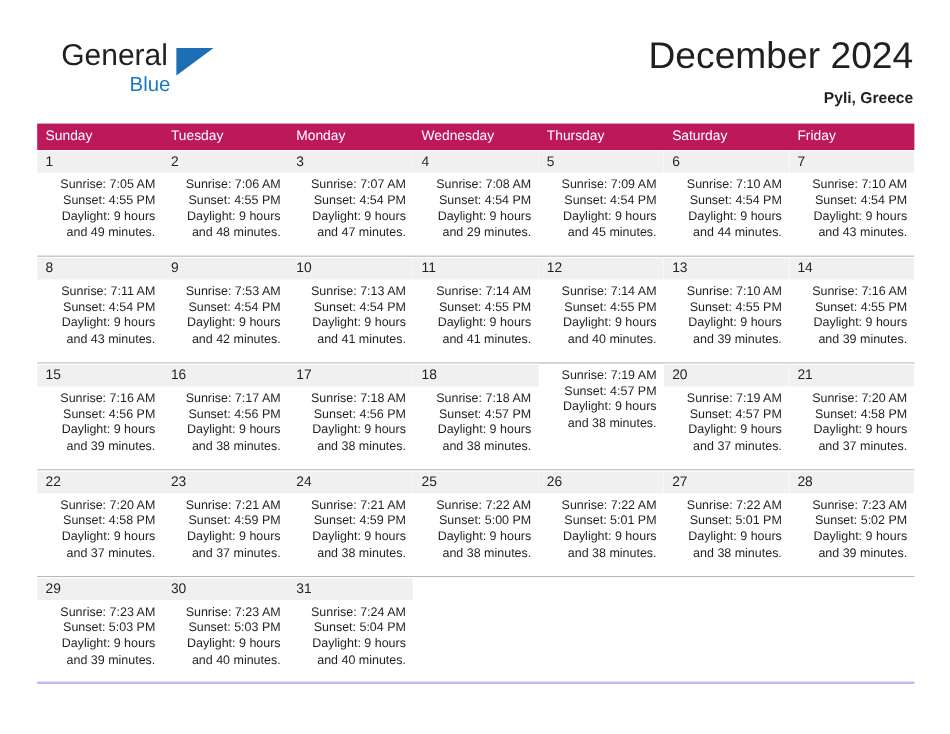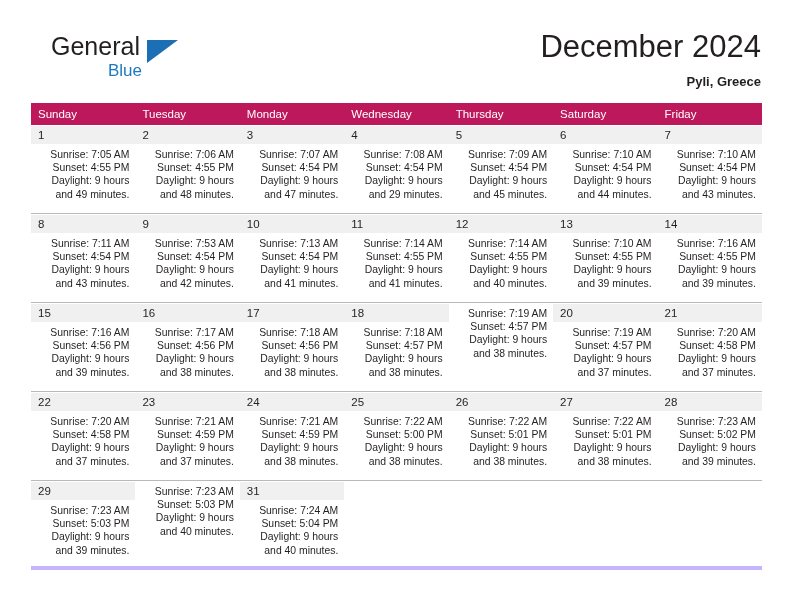--- a/index.html
+++ b/index.html
@@ -110,21 +110,21 @@
     overflow: hidden;
   }
 
   .week {
     display: flex;
     height: 89px;
     border-bottom: 1px solid #b9b9b9;
     box-sizing: border-box;
   }
   .week.last {
-    border-bottom: 4px solid #c4b5fd;
+    border-bottom: 2px solid #c4b5fd;
   }
   .day {
     flex: 1 1 0;
     box-sizing: border-box;
     position: relative;
     overflow: hidden;
   }
   .day-num {
     height: 19px;
     background: #f0f0f0;
@@ -443,20 +443,21 @@
           <div class="day">
             <div class="day-num">29</div>
             <div class="day-info">
               <div>Sunrise: 7:23 AM</div>
               <div>Sunset: 5:03 PM</div>
               <div>Daylight: 9 hours</div>
               <div>and 39 minutes.</div>
             </div>
           </div>
           <div class="day">
+            <div class="day-num">30</div>
             <div class="day-info">
               <div>Sunrise: 7:23 AM</div>
               <div>Sunset: 5:03 PM</div>
               <div>Daylight: 9 hours</div>
               <div>and 40 minutes.</div>
             </div>
           </div>
           <div class="day">
             <div class="day-num">31</div>
             <div class="day-info">

